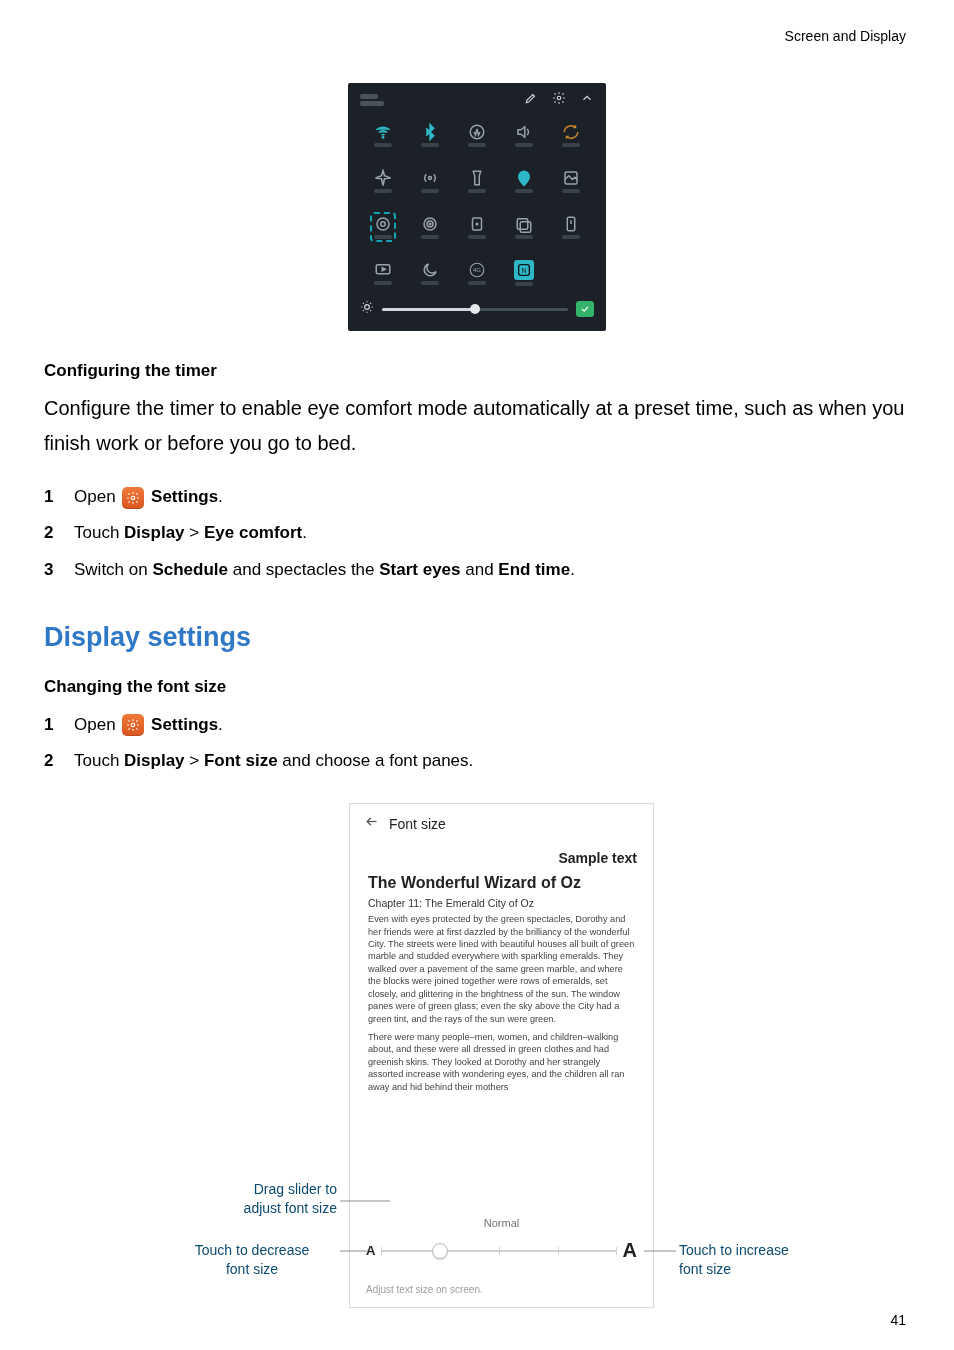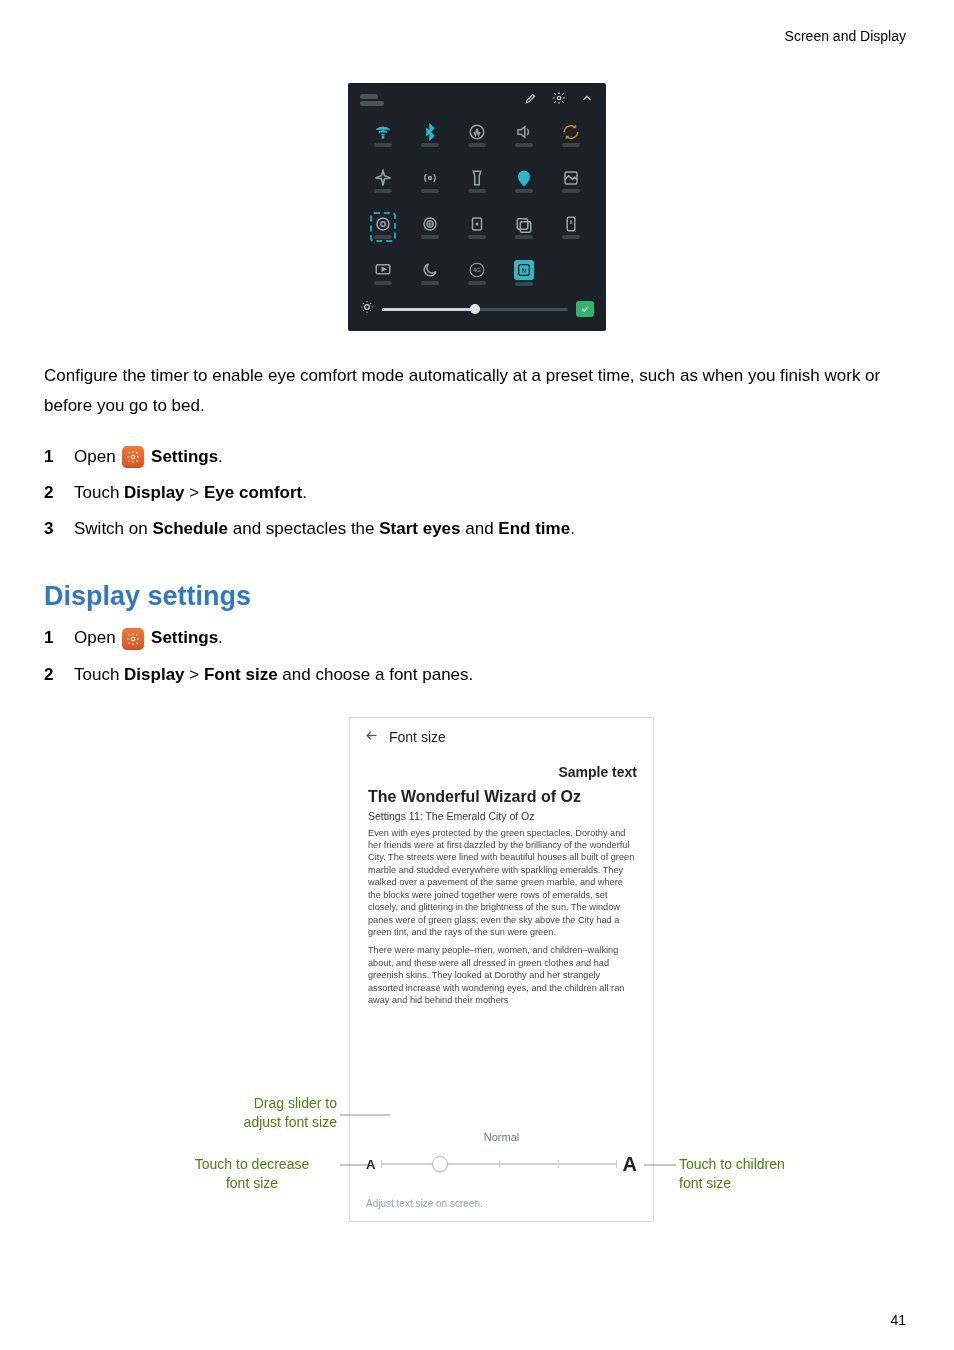--- a/index.html
+++ b/index.html
@@ -85,21 +85,21 @@
   .ic { width:18px; height:18px; display:block; }
   .ic.cyan { color: var(--panel-cyan); fill: currentColor; stroke: currentColor; }
   .ic.gold { color: var(--panel-gold); }
   .ic.grey { color: #9aa2a8; }
   .ic.bgcyan { background: var(--panel-cyan); border-radius:3px; width:20px; height:20px; padding:2px; }
   .ic.bgcyan svg { color:#0e1418; width:16px; height:16px; }
 
   
   .section { margin-top: 30px; }
   h3.subhead { font-size: 17px; font-weight: bold; margin: 24px 0 10px 0; }
-  p.body { font-size: 17px; line-height: 1.75; margin: 8px 0 18px 0; }
+  p.body { font-size: 20px; line-height: 1.75; margin: 8px 0 18px 0; }
   ol.steps { list-style:none; padding:0; margin:0 0 8px 0; }
   ol.steps li { display:flex; align-items:flex-start; gap:14px; font-size:17px; line-height:1.9; padding:2px 0;}
   ol.steps li .num { font-weight:bold; width:16px; flex-shrink:0; }
   ol.steps b, .body b { font-weight:bold; }
   .settings-icon {
     display:inline-flex; vertical-align:middle;
     width:22px; height:22px; border-radius:5px;
     background: linear-gradient(180deg,#f07a3a 0%, #d9541e 100%);
     align-items:center; justify-content:center;
     margin: 0 2px;
@@ -138,21 +138,21 @@
   .phone .track::after  { right:0; }
   .phone .tick.t1 { left:25%; } .phone .tick.t2 { left:50%; } .phone .tick.t3 { left:75%; }
   .phone .thumb {
     position:absolute; left:25%; top:50%;
     width:16px; height:16px; margin:-8px 0 0 -8px;
     border-radius:50%; background:#fff; border:1px solid #b8bcc0;
     box-shadow: 0 1px 1px rgba(0,0,0,.15);
   }
   .phone .hint { font-size:10px; color:#9a9ea3; margin-top:22px;}
 
-  .callout { position:absolute; font-size:14px; color:#4d7c0f; line-height:1.35; }
+  .callout { position:absolute; font-size:14px; color:#0c4a6e; line-height:1.35; }
 </style>
 </head>
 <body>
 
 <div class="page">
   <div class="header-right">Screen and Display</div>
 
   <div class="qs-wrap">
     <div class="qs-panel">
       <div class="qs-top">
@@ -333,20 +333,21 @@
         <div class="qs-auto">
           <svg viewBox="0 0 24 24" fill="none" stroke="#fff" stroke-width="3">
               <polyline points="5 12 10 17 19 7"></polyline>
             </svg>
         </div>
       </div>
     </div>
   </div>
 
   <div class="section">
+    <h3 class="subhead">Configuring the timer</h3>
     <p class="body">Configure the timer to enable eye comfort mode automatically at a preset time, such as when you finish work or before you go to bed.</p>
 
     <ol class="steps">
       <li>
         <span class="num">1</span>
         <span>
           <span>Open </span>
           <span class="settings-icon">
             <svg viewBox="0 0 24 24" fill="none" stroke="currentColor" stroke-width="2">
                 <circle cx="12" cy="12" r="3"></circle>
@@ -365,20 +366,21 @@
       <li>
         <span class="num">3</span>
         <span>
           <span>Switch on </span><b>Schedule</b><span> and spectacles the </span><b>Start eyes</b><span> and </span><b>End time</b><span>.</span>
         </span>
       </li>
     </ol>
   </div>
 
   <h2 class="h2blue">Display settings</h2>
+  <h3 class="subhead">Changing the font size</h3>
 
   <ol class="steps">
     <li>
       <span class="num">1</span>
       <span>
         <span>Open </span>
         <span class="settings-icon">
           <svg viewBox="0 0 24 24" fill="none" stroke="currentColor" stroke-width="2">
               <circle cx="12" cy="12" r="3"></circle>
               <path d="M12 2v3M12 19v3M4.2 4.2l2.1 2.1M17.7 17.7l2.1 2.1M2 12h3M19 12h3M4.2 19.8l2.1-2.1M17.7 6.3l2.1-2.1"></path>
@@ -400,21 +402,21 @@
       <div class="titlebar">
         <span><svg viewBox="0 0 24 24" fill="none" stroke="currentColor" stroke-width="2">
               <line x1="20" y1="12" x2="5" y2="12"></line>
               <polyline points="11 6 5 12 11 18"></polyline>
             </svg></span>
         <span class="ttl">Font size</span>
       </div>
       <div class="content">
         <h4>Sample text</h4>
         <h5>The Wonderful Wizard of Oz</h5>
-        <div class="chap">Settings 11: The Emerald City of Oz</div>
+        <div class="chap">Chapter 11: The Emerald City of Oz</div>
         <p>Even with eyes protected by the green spectacles, Dorothy and her friends were at first dazzled by the brilliancy of the wonderful City. The streets were lined with beautiful houses all built of green marble and studded everywhere with sparkling emeralds. They walked over a pavement of the same green marble, and where the blocks were joined together were rows of emeralds, set closely, and glittering in the brightness of the sun. The window panes were of green glass; even the sky above the City had a green tint, and the rays of the sun were green.</p>
         <p>There were many people–men, women, and children–walking about, and these were all dressed in green clothes and had greenish skins. They looked at Dorothy and her strangely assorted increase with wondering eyes, and the children all ran away and hid behind their mothers</p>
       </div>
       <div class="slider-area">
         <div class="slabel">Normal</div>
         <div class="srow">
           <span class="a-small">A</span>
           <div class="track">
             <span class="tick t1"></span>
               <span class="tick t2"></span>
@@ -437,21 +439,21 @@
 
     <div class="callout" style="left:100px; top:438px; text-align:center; width:170px;">
       <div>Touch to decrease</div>
         <div>font size</div>
     </div>
     <svg style="position:absolute; left:273px; top:447px;" width="28" height="2">
         <line class="line" x1="0" y1="1" x2="28" y2="1" stroke="#8a8f93"></line>
       </svg>
 
     <div class="callout" style="left:612px; top:438px; width:180px;">
-      <div>Touch to children</div>
+      <div>Touch to increase</div>
         <div>font size</div>
     </div>
     <svg style="position:absolute; left:577px; top:447px;" width="32" height="2">
         <line class="line" x1="0" y1="1" x2="32" y2="1" stroke="#8a8f93"></line>
       </svg>
   </div>
 
   <div class="page-number">41</div>
 </div>
 

